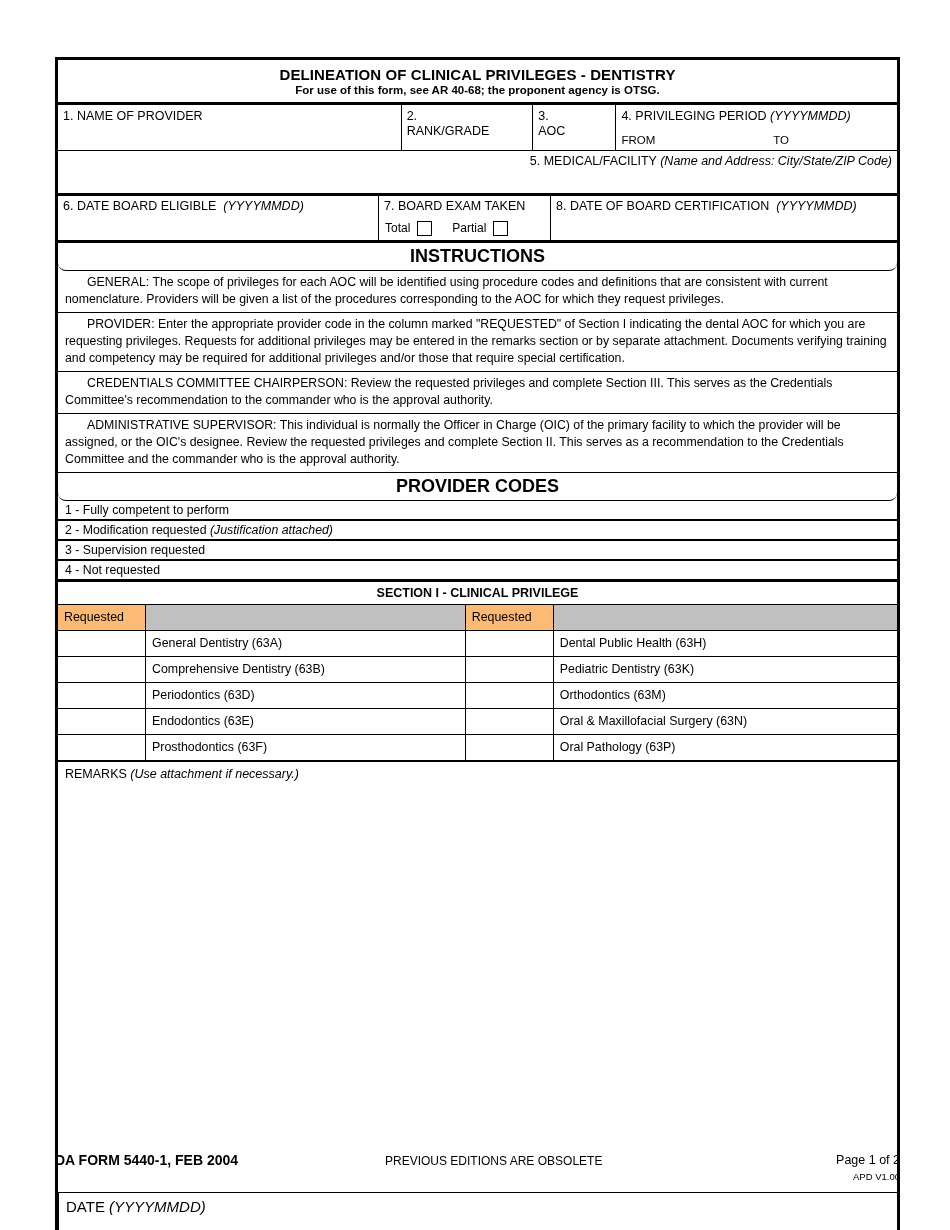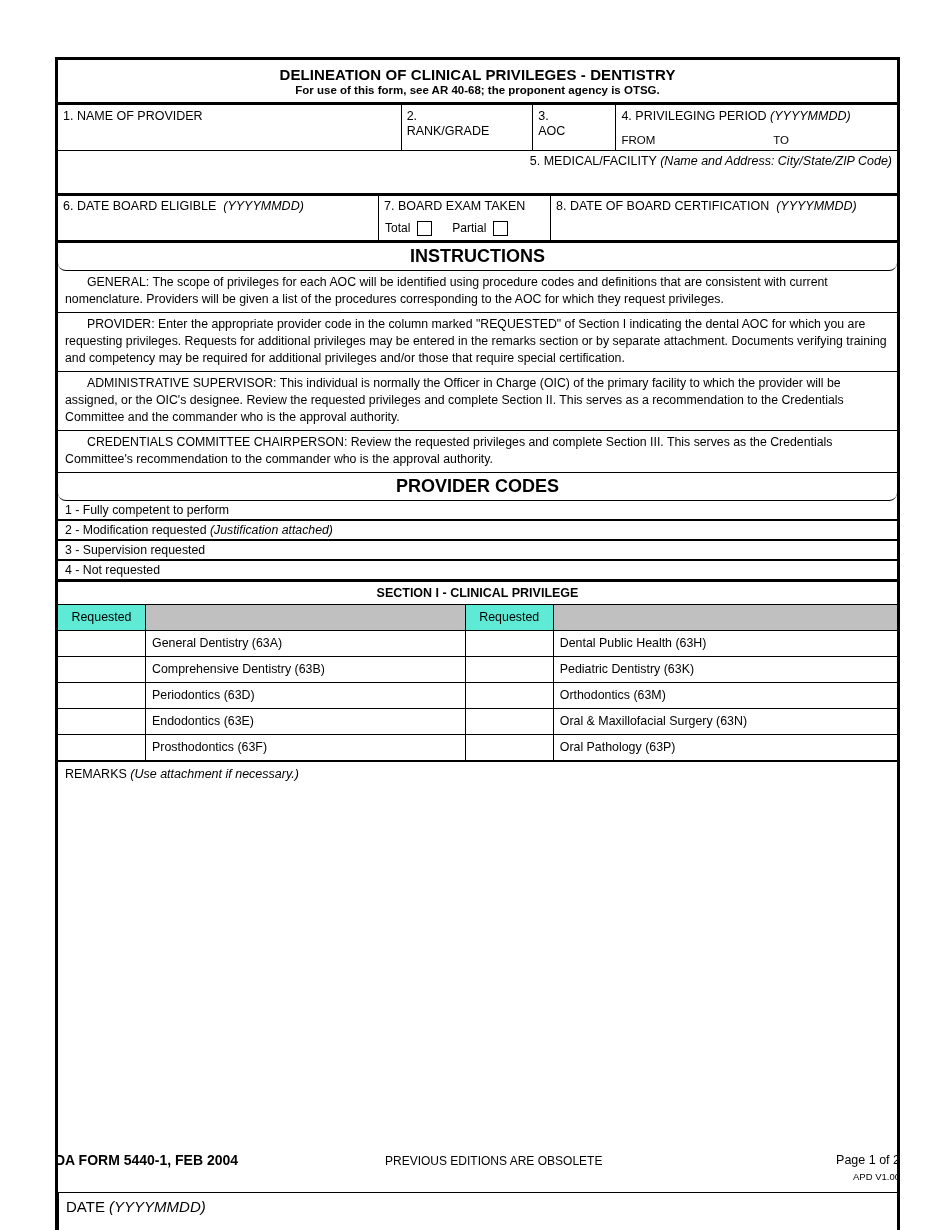--- a/index.html
+++ b/index.html
@@ -136,21 +136,21 @@
     border-bottom: 1px solid #000;
     font-size: 12.4px;
     height: 21px;
     padding: 2px 6px;
     vertical-align: middle;
   }
   .ptable td.req-col { width: 75px; border-right: 1px solid #000; }
   .ptable td.name-col { border-right: 1px solid #000; }
   .ptable td.name-col-last { border-right: none; }
   .hdr-gray { background: #c0c0c0; }
-  .hdr-white { background: #5eead4; text-align: center; }
+  .hdr-white { background: #fdba74; }
 
   
   .remarks {
     border-top: 1px solid #000;
     height: 430px;
     position: relative;
   }
   .remarks-label {
     font-size: 12.5px;
     padding: 5px 0 0 7px;
@@ -251,25 +251,25 @@
 
     <div class="para">
       <span class="ind"></span><span class="bold-none">GENERAL:</span><span>  The scope of privileges for each AOC will be identified using procedure codes and definitions that are consistent with current nomenclature.  Providers will be given a list of the procedures corresponding to the AOC for which they request privileges.</span>
     </div>
 
     <div class="para">
       <span class="ind"></span><span>PROVIDER:</span><span>  Enter the appropriate provider code in the column marked "REQUESTED" of Section I indicating the dental AOC for which you are requesting privileges.  Requests for additional privileges may be entered in the remarks section or by separate attachment.  Documents verifying training and competency may be required for additional privileges and/or those that require special certification.</span>
     </div>
 
     <div class="para">
+      <span class="ind"></span><span>CREDENTIALS COMMITTEE CHAIRPERSON:</span><span>  Review the requested privileges and complete Section III.  This serves as the Credentials Committee's recommendation to the commander who is the approval authority.</span>
+    </div>
+
+    <div class="para">
       <span class="ind"></span><span>ADMINISTRATIVE SUPERVISOR:</span><span> This individual is normally the Officer in Charge (OIC) of the primary facility to which the provider will be assigned, or the OIC's designee.  Review the requested privileges and complete Section II.  This serves as a recommendation to the Credentials Committee and the commander who is the approval authority.</span>
-    </div>
-
-    <div class="para">
-      <span class="ind"></span><span>CREDENTIALS COMMITTEE CHAIRPERSON:</span><span>  Review the requested privileges and complete Section III.  This serves as the Credentials Committee's recommendation to the commander who is the approval authority.</span>
     </div>
 
     <div class="bar">PROVIDER CODES</div>
 
     <div class="code-row">
       <span>1 - Fully competent to perform</span>
     </div>
     <div class="code-row">
       <span>2 - Modification requested </span><span class="ital">(Justification attached)</span>
     </div>

